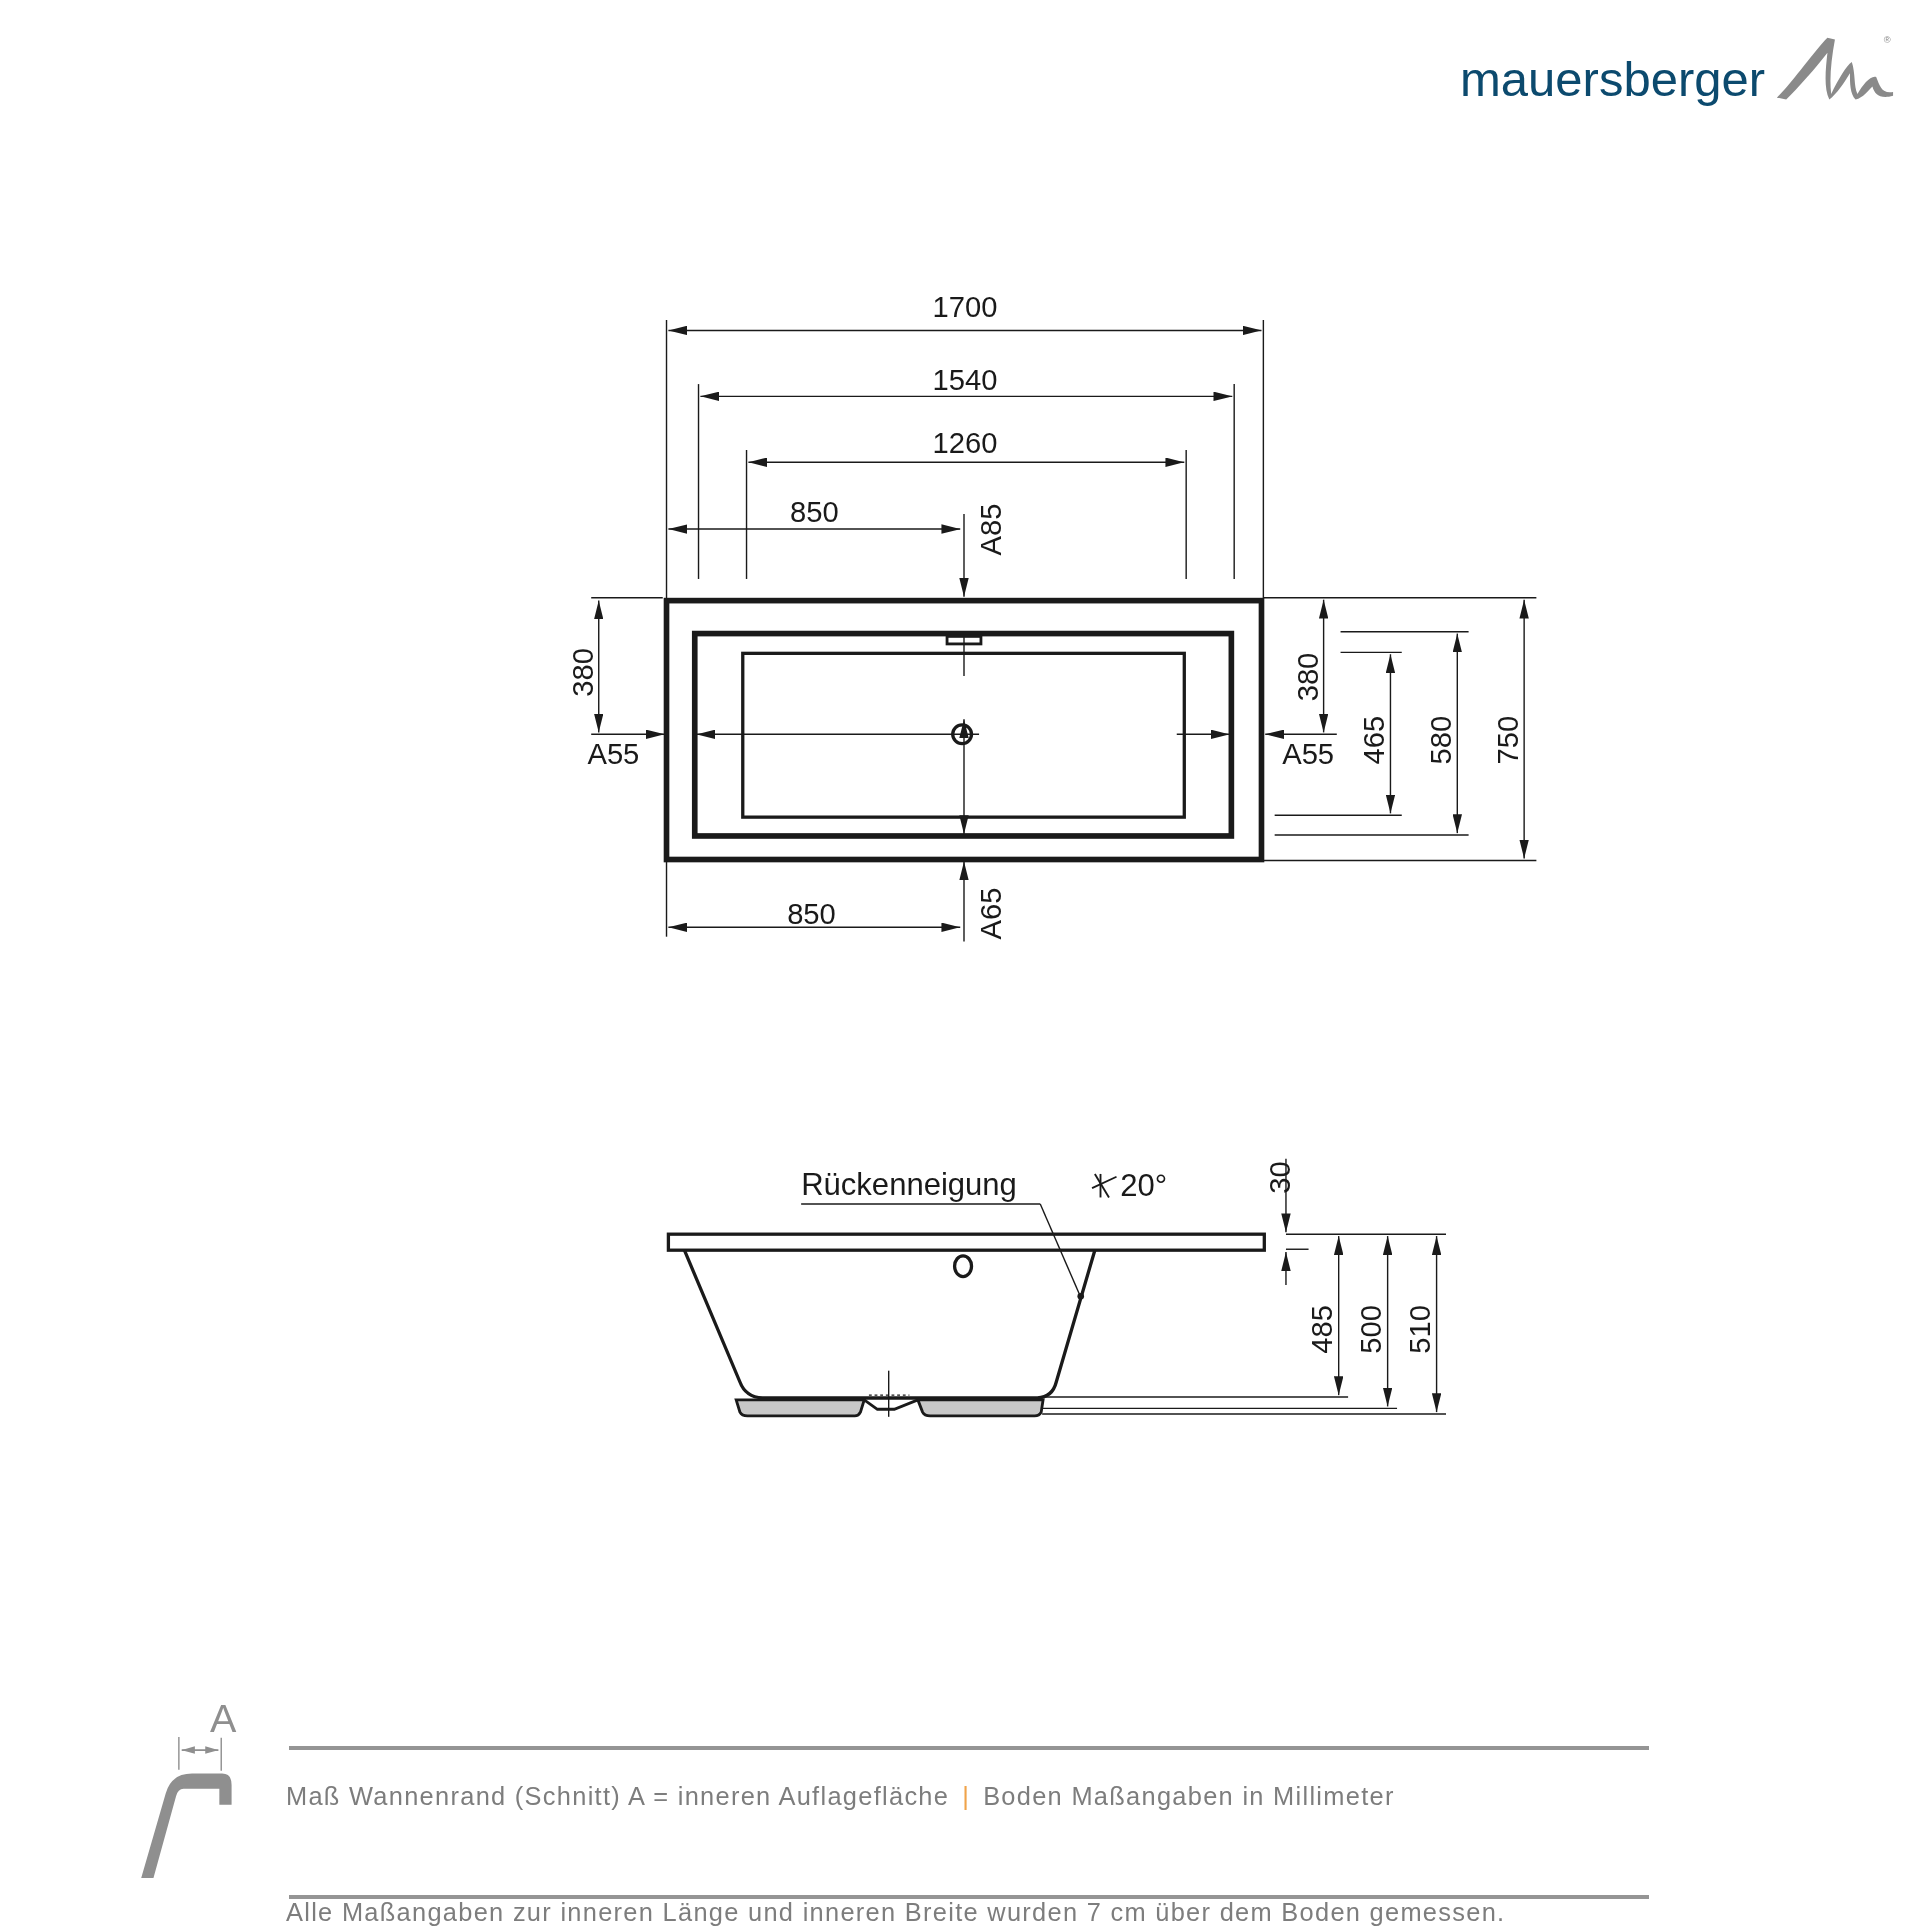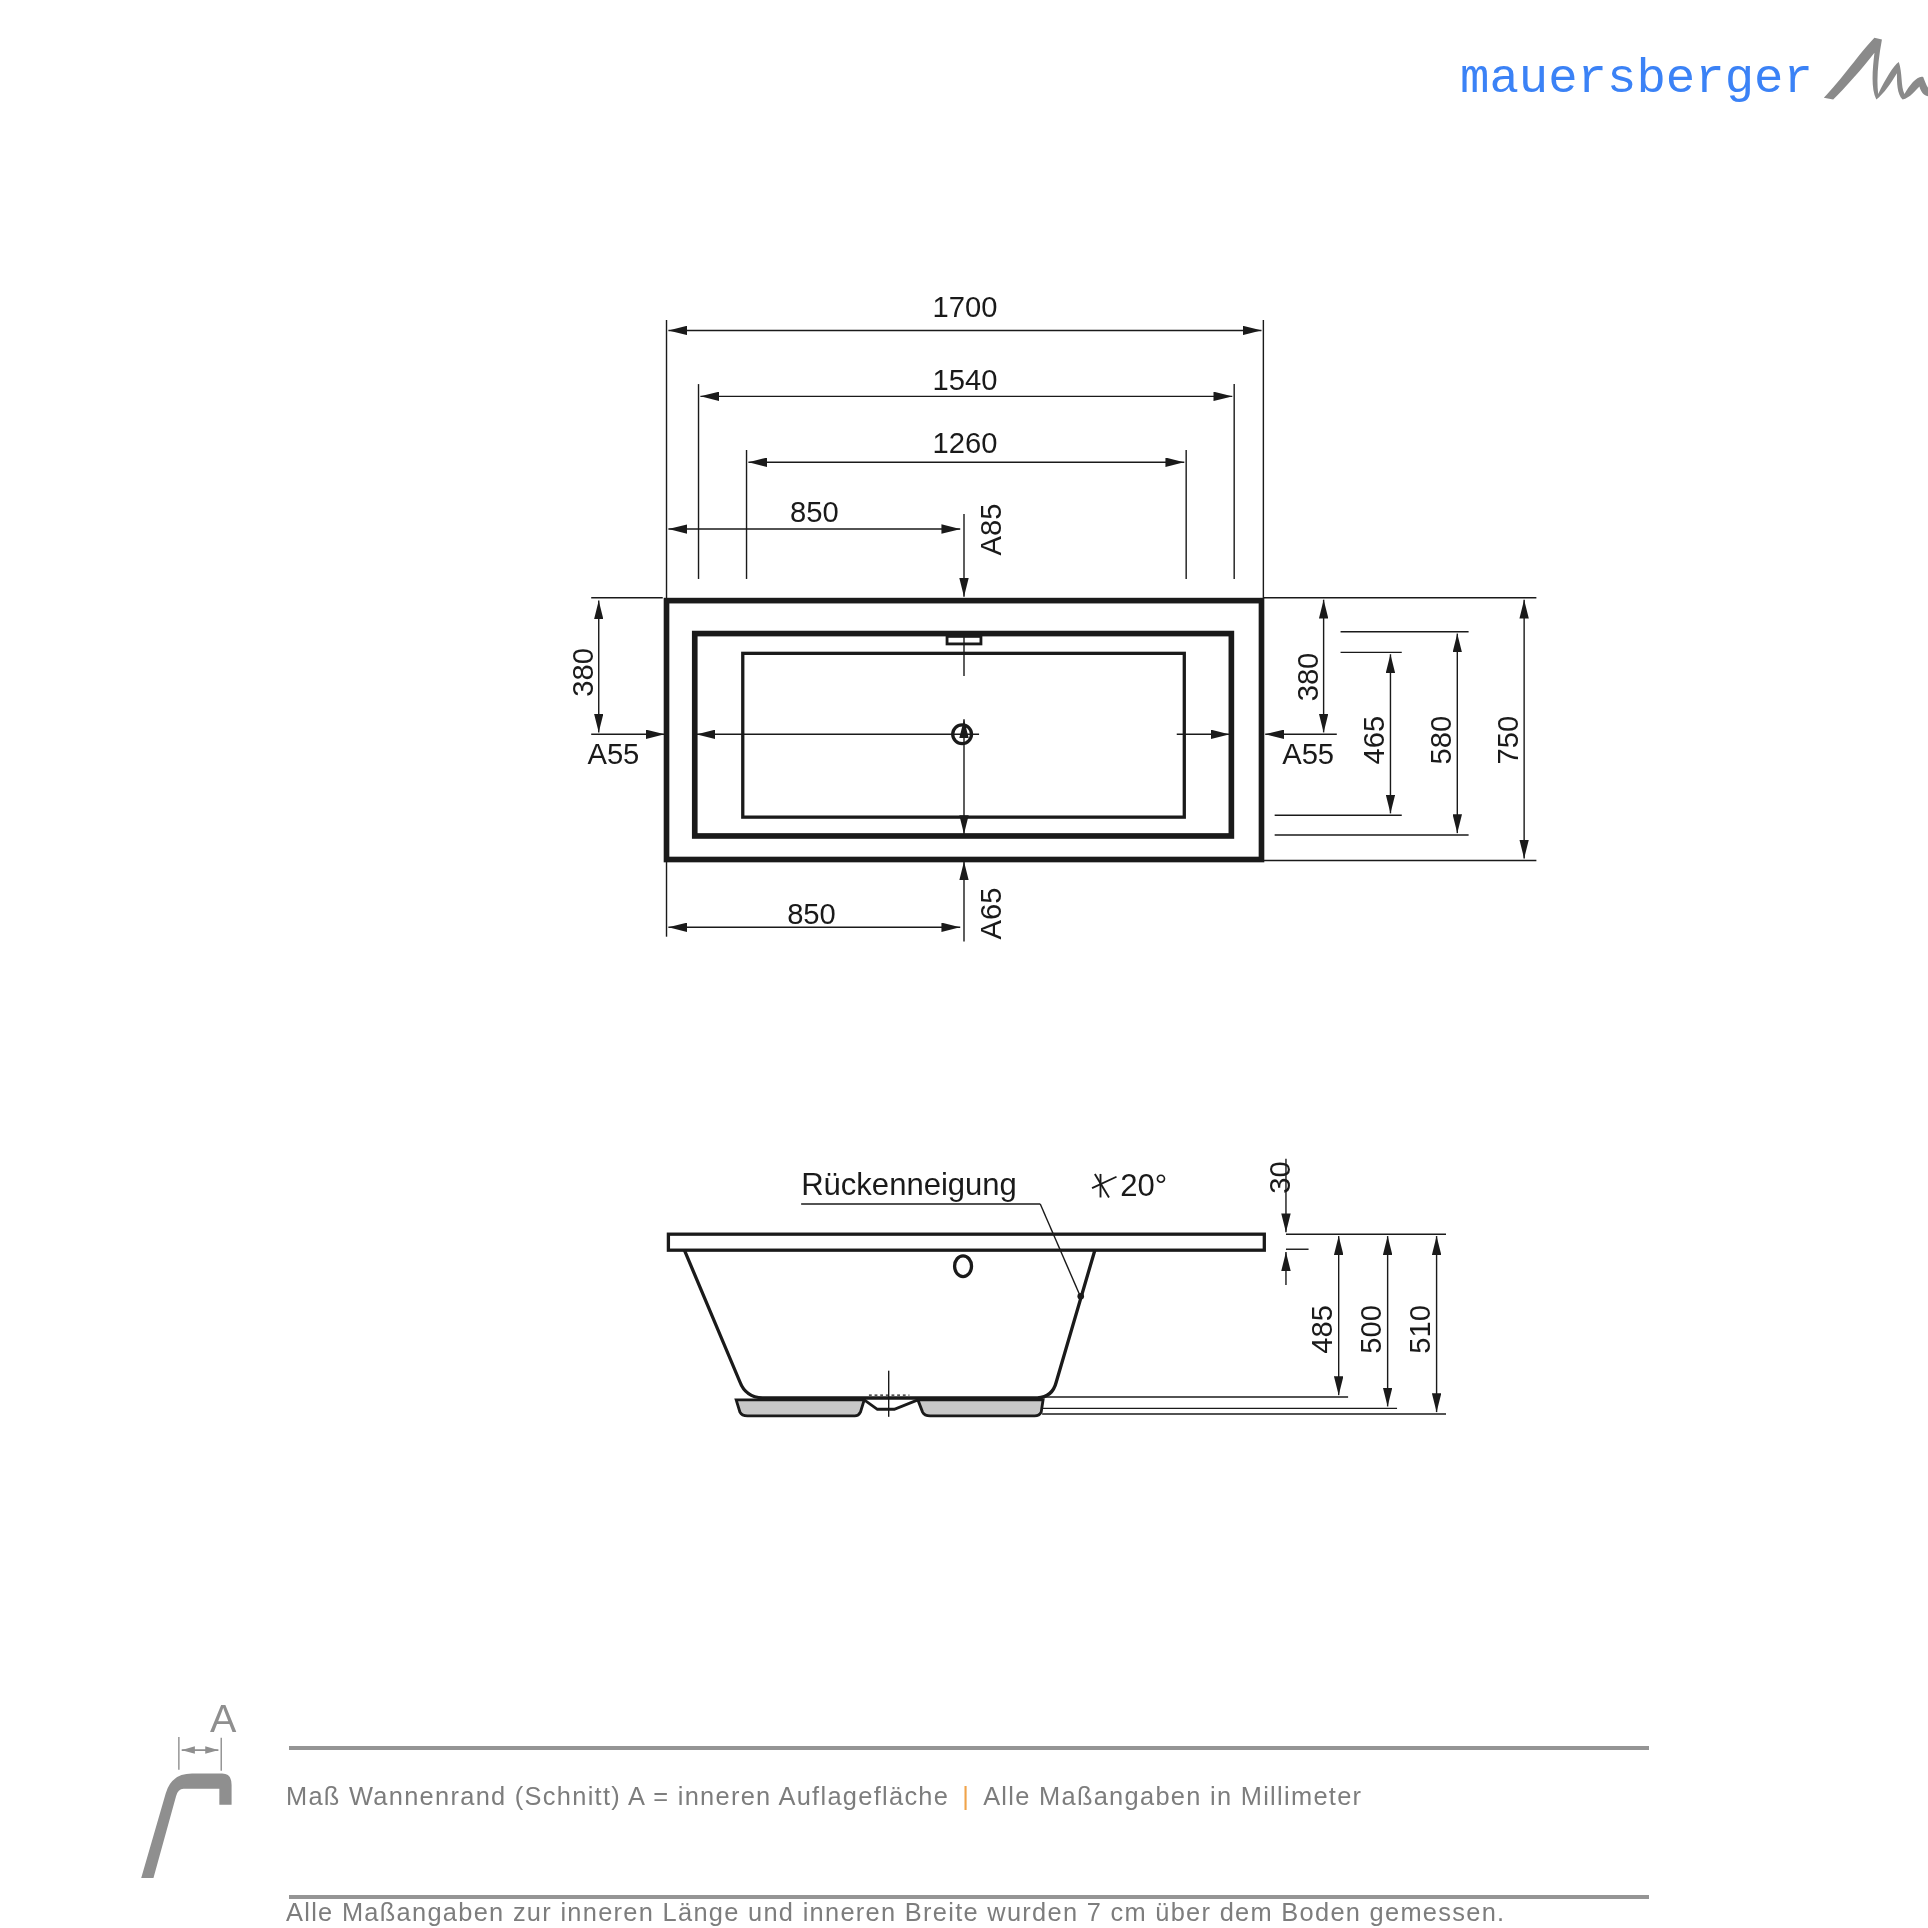--- a/index.html
+++ b/index.html
@@ -2,21 +2,21 @@
 <html style="font-size:15px"><head>
   <meta charset="utf-8">
   <style>
     html, body { margin: 0; padding: 0; background: #ffffff; }
     body { width: 1928px; height: 1928px; position: relative; overflow: hidden;
            font-family: "Liberation Sans", "DejaVu Sans", sans-serif; }
     #drawing { position: absolute; left: 0; top: 0; width: 1928px; height: 1928px; }
     .dimtext { font-family: "Liberation Sans", "DejaVu Sans", sans-serif; font-size: 31px; fill: #1a1a1a; }
     .label { font-family: "Liberation Sans", "DejaVu Sans", sans-serif; font-size: 33px; fill: #1a1a1a; }
     .logo { position: absolute; left: 1460px; top: 41px; height: 66px; display: flex; align-items: flex-end; }
-    .logo-word { font-family: Liberation Mono, monospace; font-size: 49px; color: #3b82f6;
+    .logo-word { font-family: Liberation Sans, sans-serif; font-size: 49px; color: #0c4a6e;
                  letter-spacing: 0px; line-height: 56px; }
     .footer-line1, .footer-line2 { position: absolute; left: 286px; font-family: "Liberation Sans Narrow", "Liberation Sans", "DejaVu Sans", sans-serif;
                     font-size: 25.4px; color: #7d7d7d; letter-spacing: 1.3px; transform-origin: left center; }
     .footer-line1 { top: 1782px; }
     .footer-line2 { top: 1898px; }
     .sep { color: #f0a34a; padding: 0 13px; }
     .rule { position: absolute; left: 289px; width: 1360px; height: 3.8px; background: #959595; }
   </style>
 </head>
 <body>
@@ -155,17 +155,17 @@
     <text x="237" y="1840" font-size="42" fill="#8f8f8f" text-anchor="middle" font-family="Liberation Sans, sans-serif">A</text>
     <line x1="190" y1="1845" x2="190" y2="1880" stroke="#8f8f8f" stroke-width="1.5"></line>
     <line x1="235" y1="1846" x2="235" y2="1881" stroke="#8f8f8f" stroke-width="1.5"></line>
     <line x1="193" y1="1859" x2="232" y2="1859" stroke="#8f8f8f" stroke-width="2" marker-start="url(#arrg)" marker-end="url(#arrg)"></line>
     <path d="M150 1995 L176 1905 Q182 1884 204 1884 L236 1884 Q246 1884 246 1896 L246 1917 L233 1917 L233 1900 L195 1900 Q189 1900 187 1908 L163 1995 Z" fill="#8f8f8f"></path>
   </g>
 </svg>
 
 <div class="rule" style="top:1746px;"></div>
 <div class="footer-line1">
-  <span>Maß Wannenrand (Schnitt) A = inneren Auflagefläche</span><span class="sep">|</span><span>Alle Maßangaben in Millimeter</span>
+  <span>Maß Wannenrand (Schnitt) A = inneren Auflagefläche</span><span class="sep">|</span><span>Boden Maßangaben in Millimeter</span>
 </div>
 <div class="footer-line2">Alle Maßangaben zur inneren Länge und inneren Breite wurden 7 cm über dem Boden gemessen.</div>
 <div class="rule" style="top:1895px;"></div>
 
 
 </body></html>

